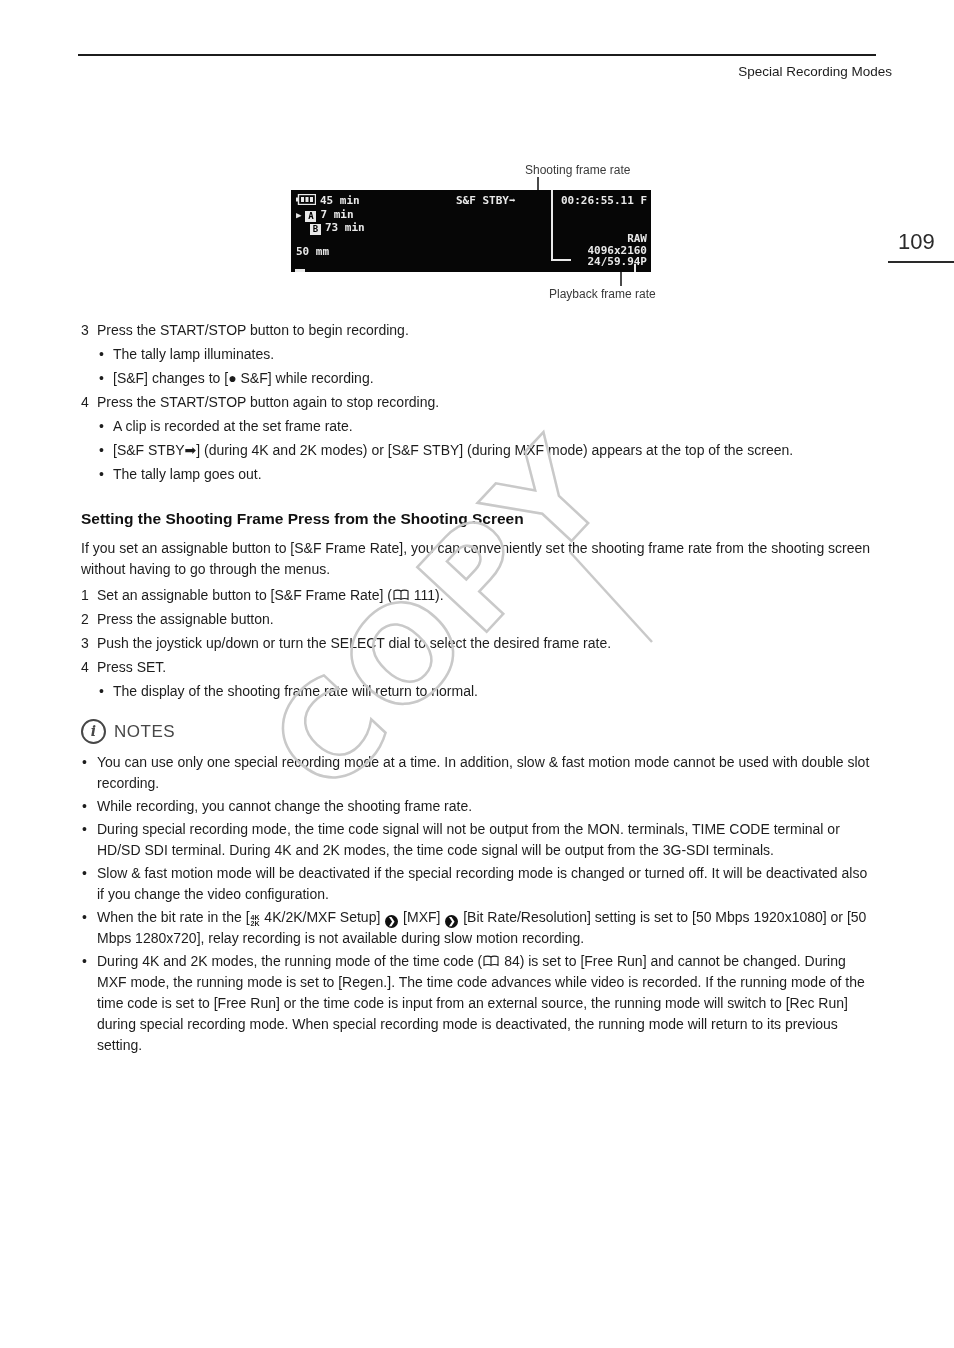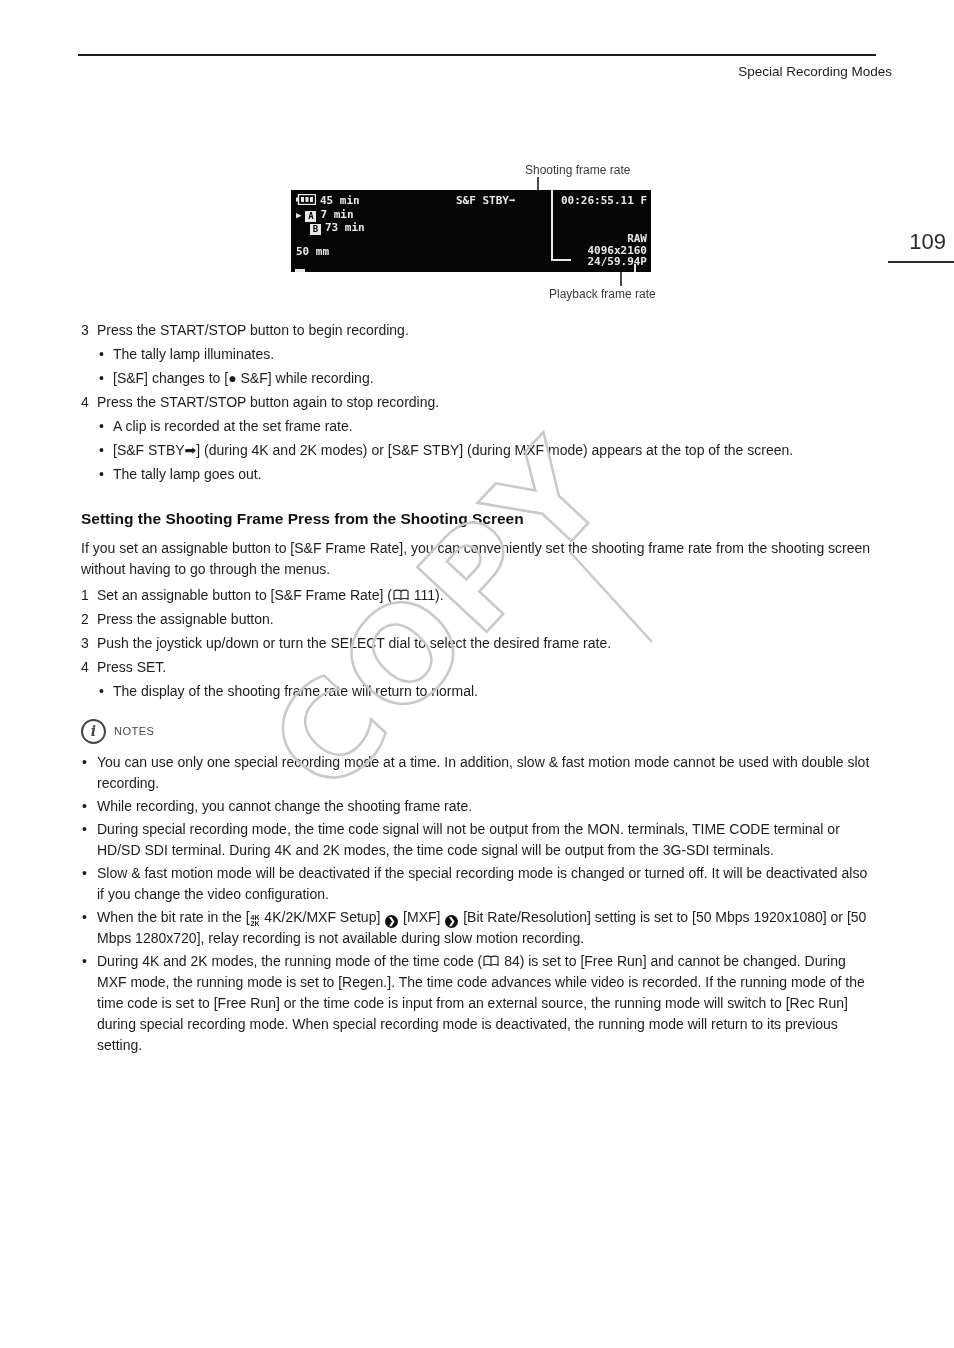--- a/index.html
+++ b/index.html
@@ -4,21 +4,21 @@
 <style>
   html,body{margin:0;padding:0;background:#fff;}
   .page{position:relative;width:954px;height:1348px;background:#ffffff;overflow:hidden;
         font-family:"Liberation Sans",sans-serif;color:#1d1d1d;}
 
   
   .top-rule{position:absolute;left:78px;top:54px;width:798px;height:2px;background:#1c1c1c;}
   .header-title{position:absolute;right:62px;top:64px;font-size:13.5px;color:#1c1c1c;}
 
   
-  .page-num{position:absolute;left:898px;top:229px;width:48px;font-size:22px;color:#2a2a2a;text-align:right;}
+  .page-num{position:absolute;left:898px;top:229px;width:48px;font-size:22px;color:#2a2a2a;text-align:left;}
   .page-num-rule{position:absolute;left:888px;top:261px;width:66px;height:2px;background:#2a2a2a;}
 
   
   .fig-label{position:absolute;font-size:12px;color:#3a3a3a;white-space:nowrap;}
   .lbl-shoot{left:525px;top:163px;}
   .lbl-play{left:549px;top:287px;}
   .leader{position:absolute;background:#4a4a4a;}
   .leader-shoot-top{left:537px;top:177px;width:2px;height:13px;}
   .leader-play-bot{left:620px;top:272px;width:2px;height:14px;}
 
@@ -48,21 +48,21 @@
   .step-num{position:absolute;left:0;top:0;}
   .sbullet{position:relative;margin-left:16px;padding-left:16px;margin-bottom:3px;}
   .sbullet::before{content:"\2022";position:absolute;left:2px;}
   .section-heading{font-size:15.5px;font-weight:bold;color:#111;margin:25px 0 11px 0;line-height:17px;}
   .intro{margin-bottom:5px;}
 
   .notes-header{display:flex;align-items:center;gap:8px;margin-top:17px;margin-bottom:8px;color:#444;}
   .info-icon{flex:0 0 auto;width:21px;height:21px;border:2px solid #474747;border-radius:50%;
              font-family:"DejaVu Serif",serif;font-weight:bold;font-style:italic;
              font-size:14px;line-height:20px;text-align:center;color:#474747;}
-  .notes-label{font-size:11px;color:#474747;letter-spacing:0.5px;}
+  .notes-label{font-size:17px;color:#474747;letter-spacing:0.5px;}
   .nbullet{position:relative;padding-left:16px;margin-bottom:2px;}
   .nbullet::before{content:"\2022";position:absolute;left:1px;}
 
   
   .arrow-badge{display:inline-block;width:13px;height:13px;background:#101010;color:#fff;
                border-radius:50%;font-size:9px;line-height:13px;text-align:center;
                vertical-align:-2px;font-weight:bold;margin:0 1px;}
   .badge4k2k{display:inline-block;vertical-align:-4px;font-weight:bold;font-size:7px;
              line-height:6.5px;text-align:center;margin:0 1px;color:#1d1d1d;}
   .badge4k2k span{display:block;}

